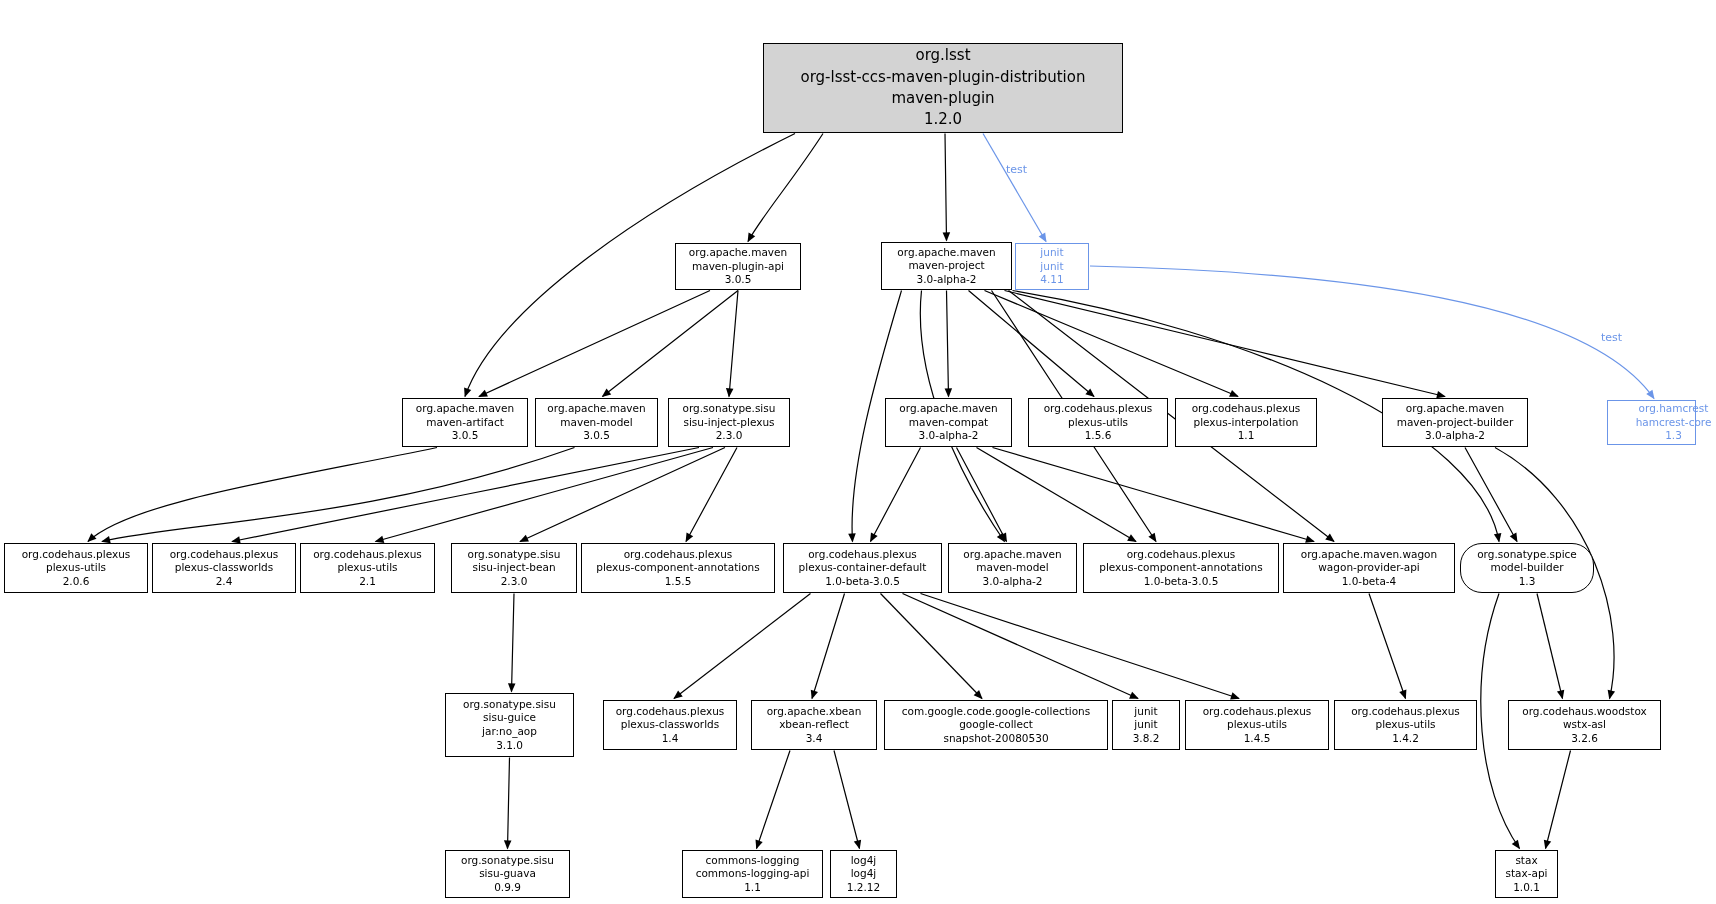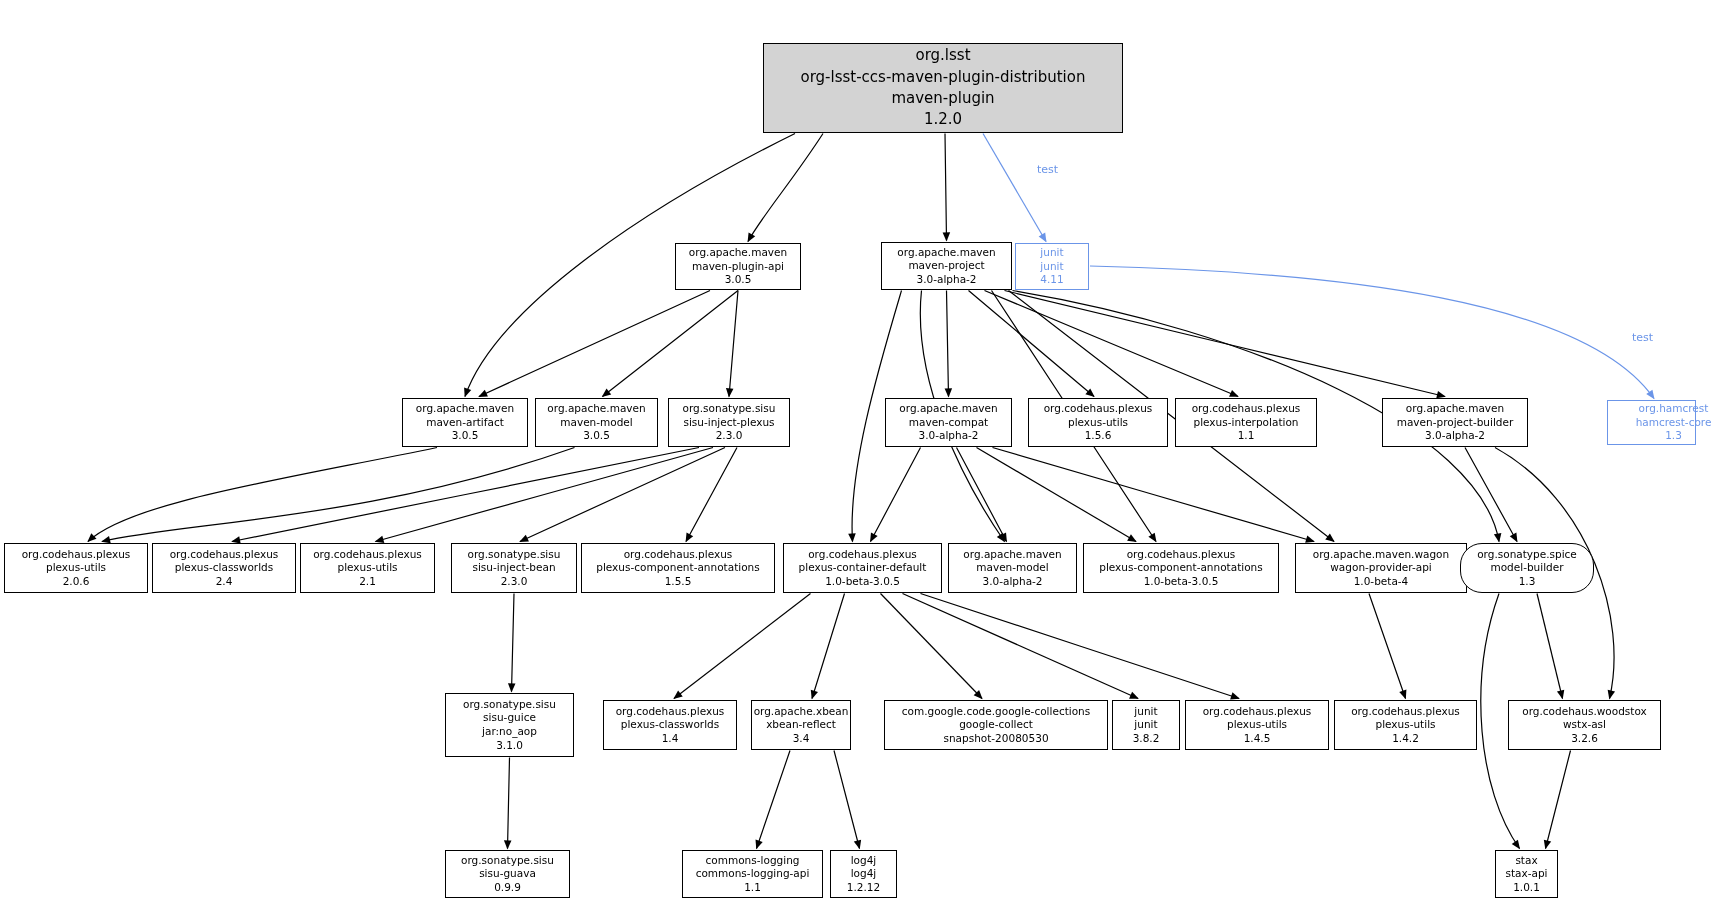--- a/index.html
+++ b/index.html
@@ -6,21 +6,21 @@
   body{font-family:"DejaVu Sans",sans-serif;}
   #canvas{position:relative;width:1716px;height:904px;background:#ffffff;overflow:hidden;}
   #edges{position:absolute;left:0;top:0;width:1716px;height:904px;}
   .graph-title{position:absolute;left:16px;top:6px;font-family:"DejaVu Serif",serif;
     font-size:21px;color:#000;white-space:nowrap;}
   .node{position:absolute;box-sizing:border-box;border:1px solid #000;background:#fff;
     display:flex;flex-direction:column;justify-content:center;align-items:center;
     text-align:right;font-size:10.5px;line-height:1.3;color:#000;cursor:pointer;}
   .node .nline{white-space:nowrap;}
   .node.root{font-size:15px;line-height:1.42;}
-  .edge-label{position:absolute;font-size:11px;white-space:nowrap;margin-left:31px;}
+  .edge-label{position:absolute;font-size:11px;white-space:nowrap;}
 </style>
 </head>
 <body>
 
 <div id="canvas" style="background: rgb(255, 255, 255);">
   <svg id="edges" xmlns="http://www.w3.org/2000/svg" viewBox="0 0 1716 904">
       <defs>
         <marker id="arrow-black" viewBox="0 0 10 10" refX="9" refY="5" markerWidth="11" markerHeight="9" orient="auto" markerUnits="userSpaceOnUse">
           <path d="M0,0.8 L10,5 L0,9.2 z" fill="#000000"></path>
         </marker>
@@ -166,42 +166,42 @@
       <div class="node" style="left: 948px; top: 543px; width: 129px; height: 50px; background: rgb(255, 255, 255); border-color: rgb(0, 0, 0); color: rgb(0, 0, 0);">
         <div class="nline">org.apache.maven</div>
         <div class="nline">maven-model</div>
         <div class="nline">3.0-alpha-2</div>
       </div>
       <div class="node" style="left: 1083px; top: 543px; width: 196px; height: 50px; background: rgb(255, 255, 255); border-color: rgb(0, 0, 0); color: rgb(0, 0, 0);">
         <div class="nline">org.codehaus.plexus</div>
         <div class="nline">plexus-component-annotations</div>
         <div class="nline">1.0-beta-3.0.5</div>
       </div>
-      <div class="node" style="left: 1283px; top: 543px; width: 172px; height: 50px; background: rgb(255, 255, 255); border-color: rgb(0, 0, 0); color: rgb(0, 0, 0); margin-left: 12px;">
+      <div class="node" style="left: 1283px; top: 543px; width: 172px; height: 50px; background: rgb(255, 255, 255); border-color: rgb(0, 0, 0); color: rgb(0, 0, 0);">
         <div class="nline">org.apache.maven.wagon</div>
         <div class="nline">wagon-provider-api</div>
         <div class="nline">1.0-beta-4</div>
       </div>
       <div class="node" style="left: 1460px; top: 543px; width: 134px; height: 50px; background: rgb(255, 255, 255); border-color: rgb(0, 0, 0); color: rgb(0, 0, 0); border-radius: 22px;">
         <div class="nline">org.sonatype.spice</div>
         <div class="nline">model-builder</div>
         <div class="nline">1.3</div>
       </div>
       <div class="node" style="left: 445px; top: 693px; width: 129px; height: 64px; background: rgb(255, 255, 255); border-color: rgb(0, 0, 0); color: rgb(0, 0, 0);">
         <div class="nline">org.sonatype.sisu</div>
         <div class="nline">sisu-guice</div>
         <div class="nline">jar:no_aop</div>
         <div class="nline">3.1.0</div>
       </div>
       <div class="node" style="left: 603px; top: 700px; width: 134px; height: 50px; background: rgb(255, 255, 255); border-color: rgb(0, 0, 0); color: rgb(0, 0, 0);">
         <div class="nline">org.codehaus.plexus</div>
         <div class="nline">plexus-classworlds</div>
         <div class="nline">1.4</div>
       </div>
-      <div class="node" style="left: 751px; top: 700px; width: 100px; height: 50px; background: rgb(255, 255, 255); border-color: rgb(0, 0, 0); color: rgb(0, 0, 0);">
+      <div class="node" style="left: 751px; top: 700px; width: 126px; height: 50px; background: rgb(255, 255, 255); border-color: rgb(0, 0, 0); color: rgb(0, 0, 0);">
         <div class="nline">org.apache.xbean</div>
         <div class="nline">xbean-reflect</div>
         <div class="nline">3.4</div>
       </div>
       <div class="node" style="left: 884px; top: 700px; width: 224px; height: 50px; background: rgb(255, 255, 255); border-color: rgb(0, 0, 0); color: rgb(0, 0, 0);">
         <div class="nline">com.google.code.google-collections</div>
         <div class="nline">google-collect</div>
         <div class="nline">snapshot-20080530</div>
       </div>
       <div class="node" style="left: 1112px; top: 700px; width: 68px; height: 50px; background: rgb(255, 255, 255); border-color: rgb(0, 0, 0); color: rgb(0, 0, 0);">

